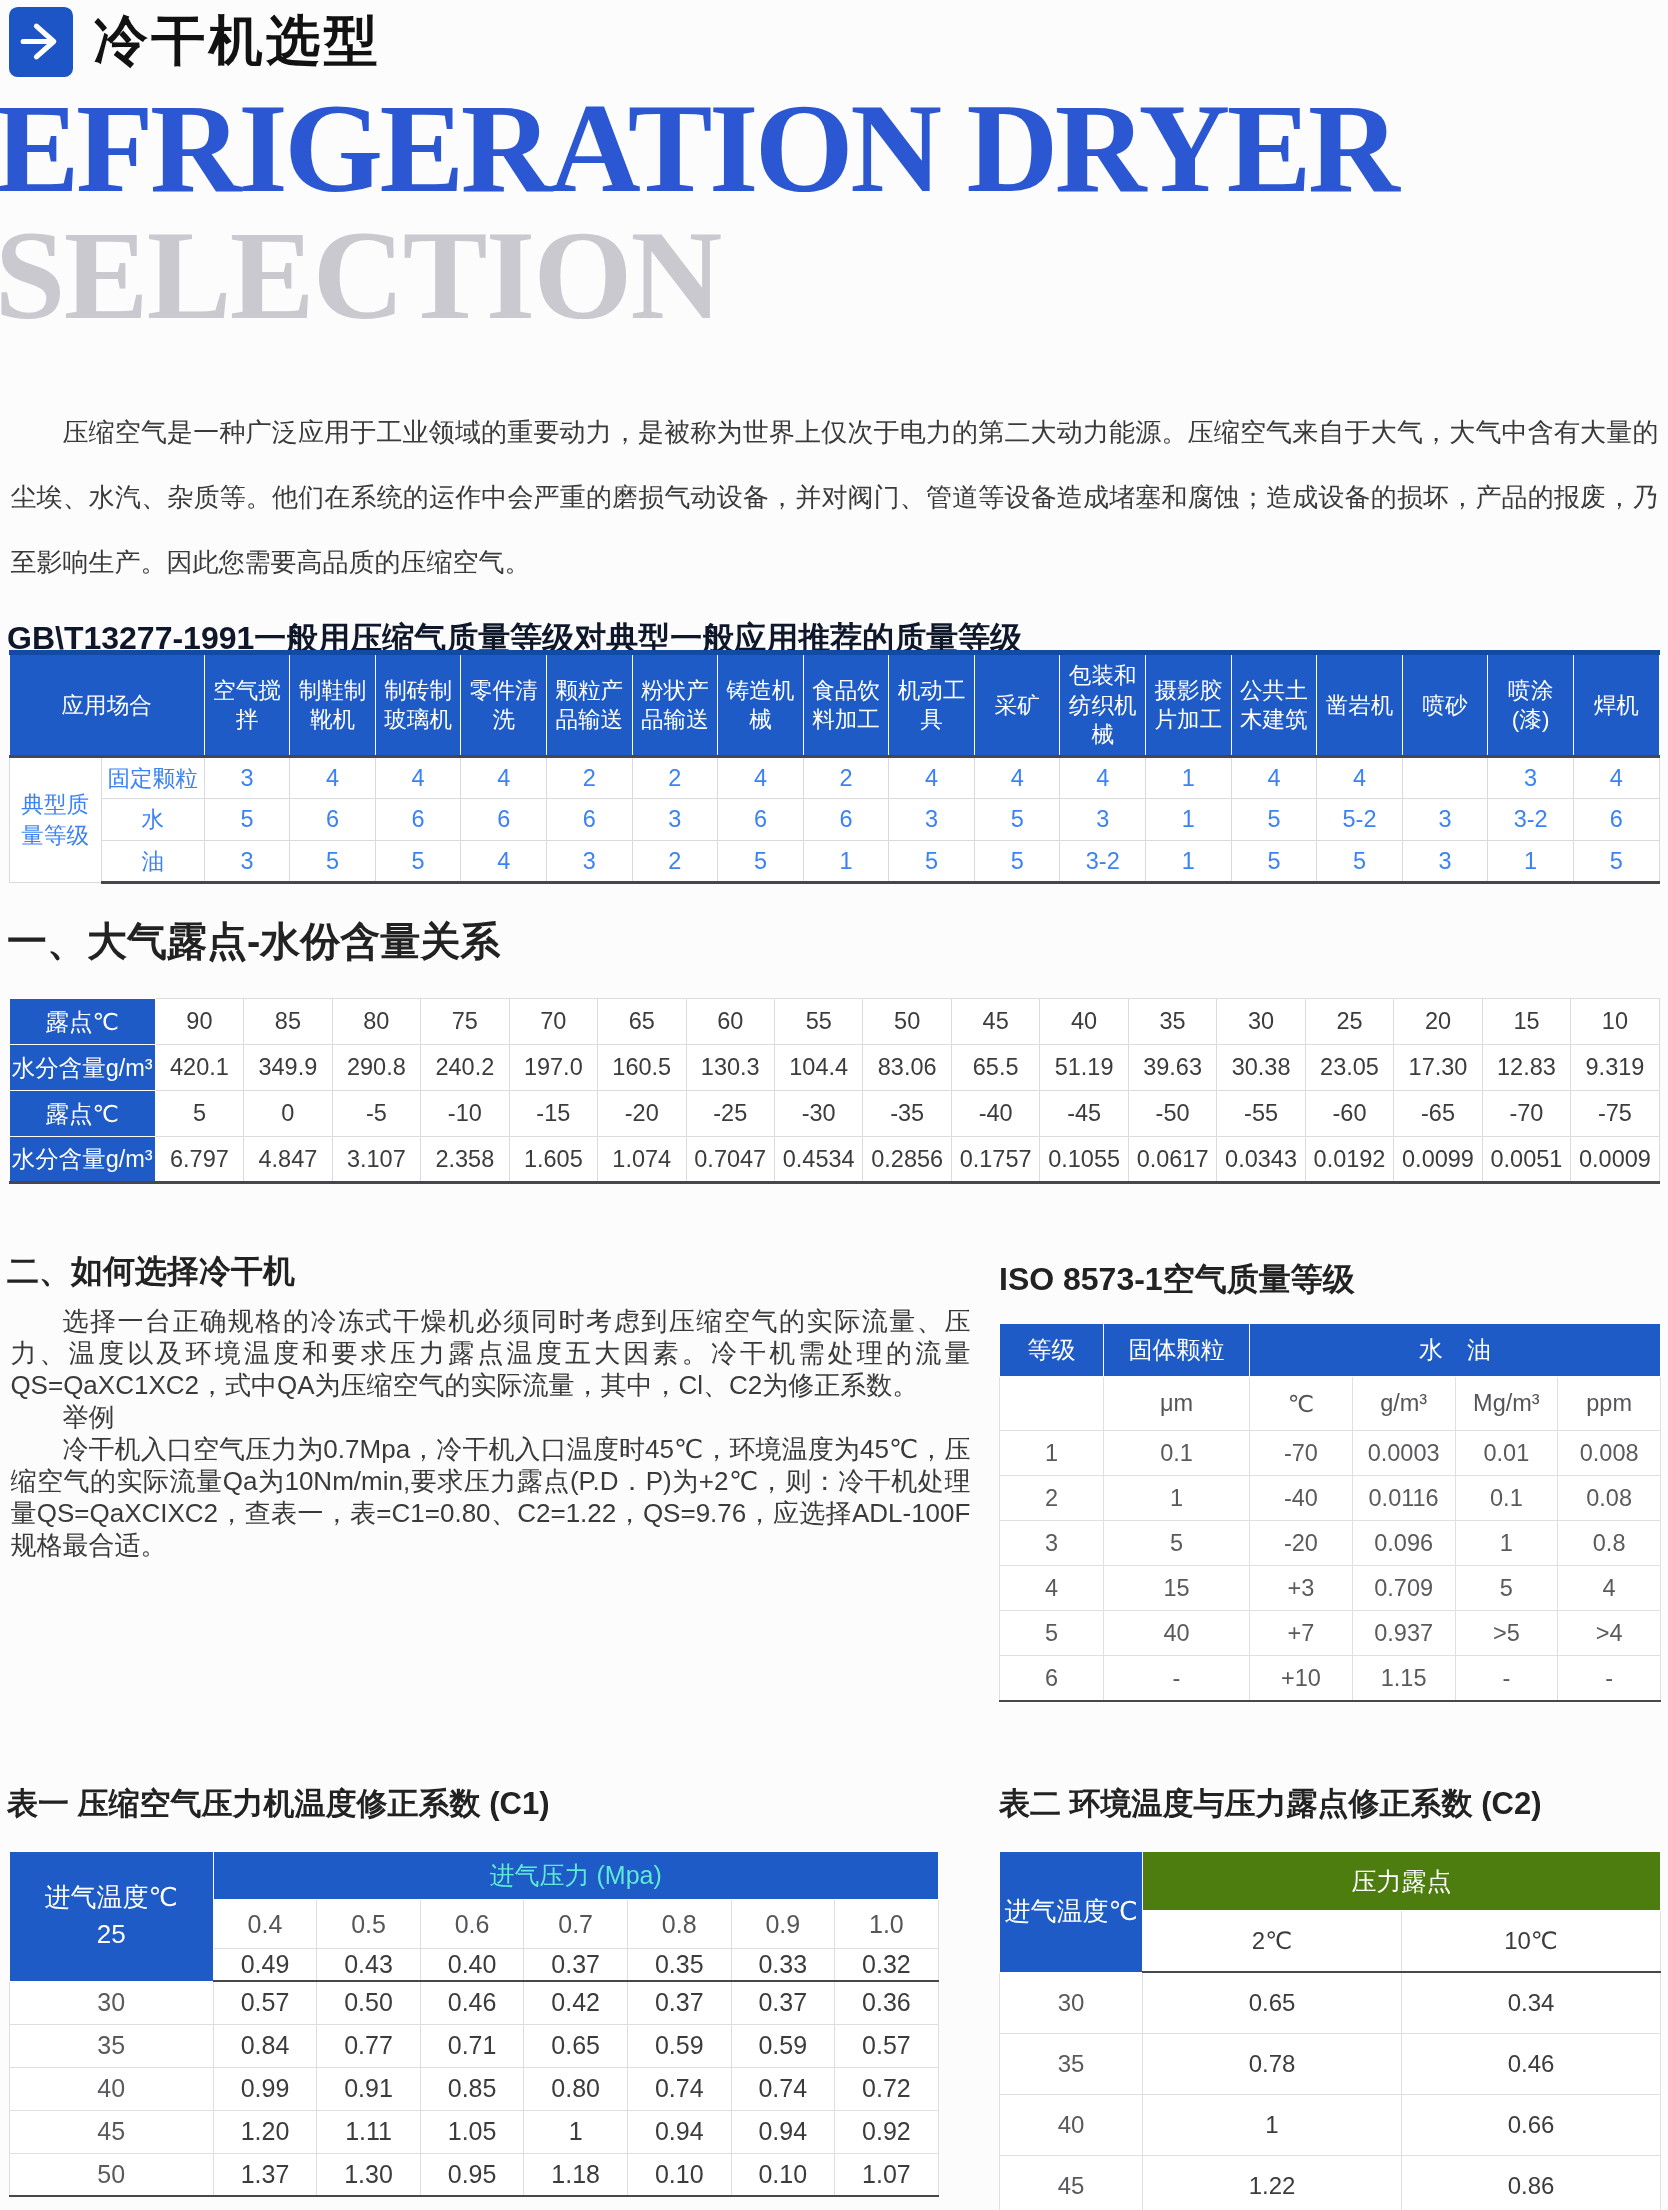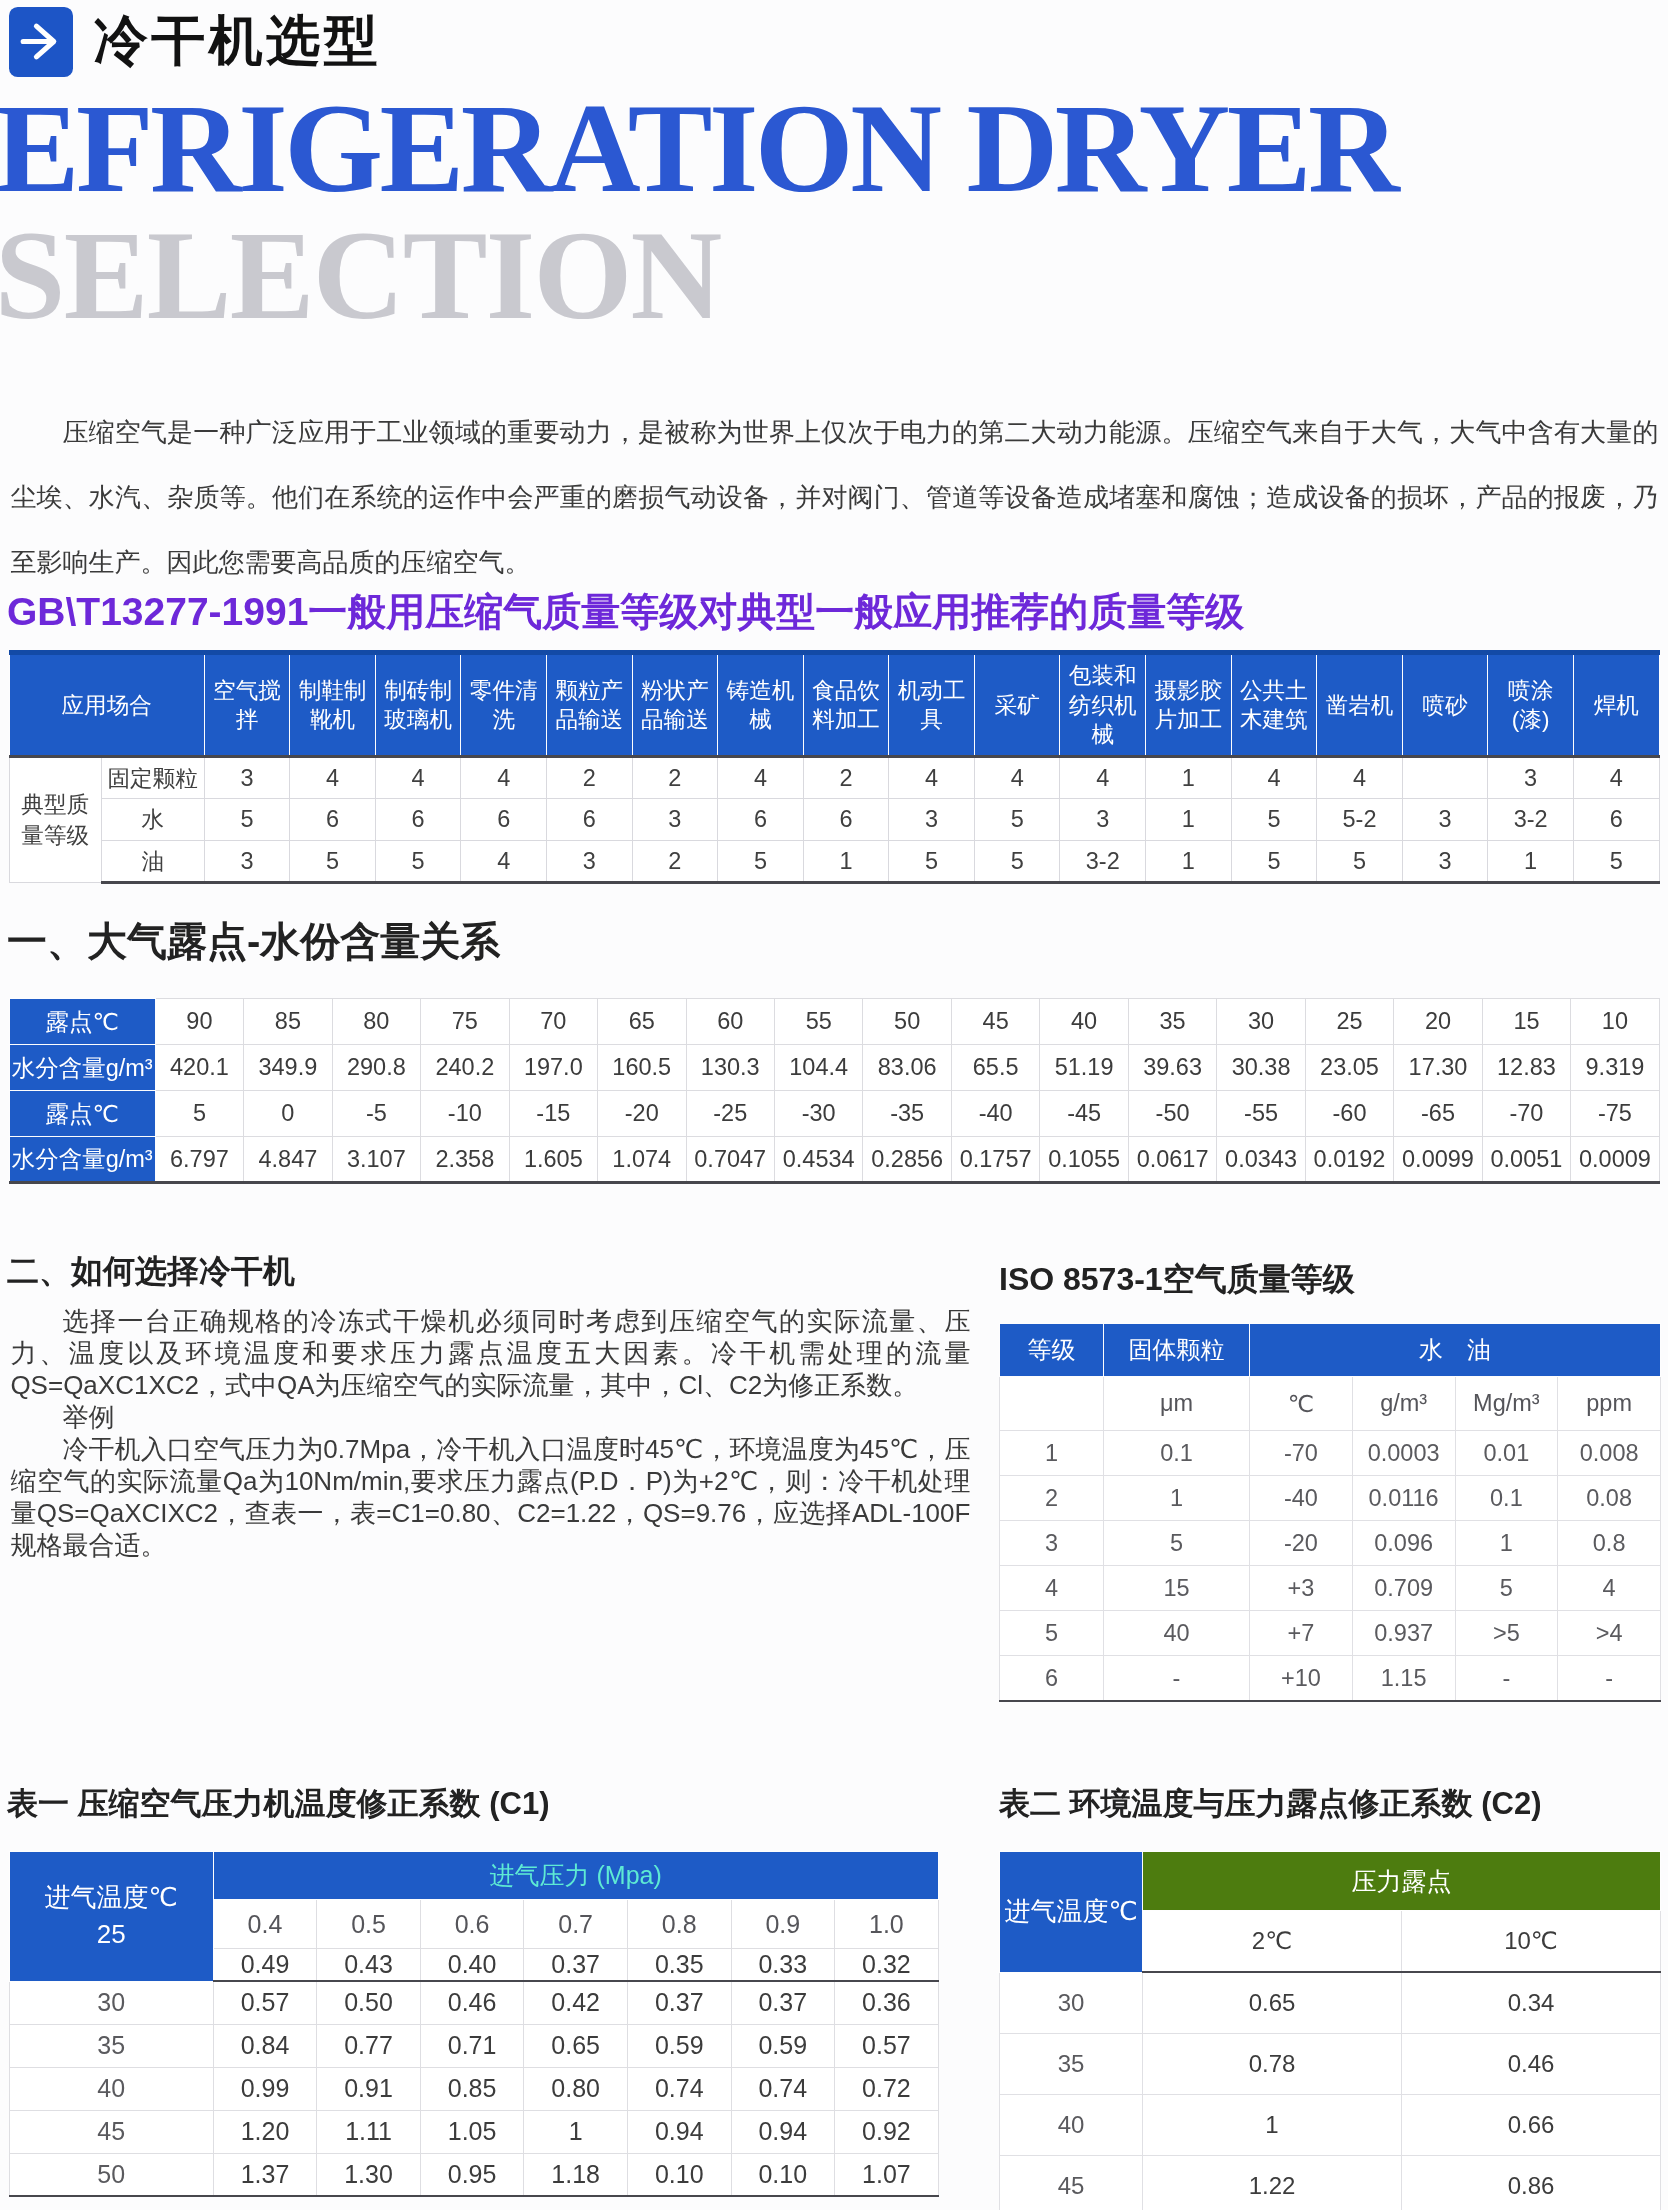--- a/index.html
+++ b/index.html
@@ -16,38 +16,38 @@
   .title-en{position:absolute;left:-5.2px;top:76px;font-family:"Liberation Serif","DejaVu Serif",serif;
             font-weight:bold;font-size:127px;letter-spacing:-3.5px;color:#2b58d2;white-space:nowrap;}
   .title-en2{position:absolute;left:-5.2px;top:203px;font-family:"Liberation Serif","DejaVu Serif",serif;
             font-weight:bold;font-size:127px;letter-spacing:-1.7px;color:#c9c9cf;white-space:nowrap;}
 
   
   .intro{position:absolute;left:10.4px;top:400px;width:1648px;font-size:26px;line-height:65px;color:#3a3a3a;
          text-indent:2em;text-align:justify;}
 
   
-  .h-gb{position:absolute;left:7px;top:585px;font-size:39px;color:#6d28d9;font-weight:600;}
+  .h-gb{position:absolute;left:7px;top:617px;font-size:32px;color:#0f172a;font-weight:600;}
   .h-s1{position:absolute;left:7px;top:914px;font-size:40px;color:#222;font-weight:600;}
   .h-s2{position:absolute;left:7px;top:1250px;font-size:32px;color:#222;font-weight:600;}
   .h-iso{position:absolute;left:999px;top:1250px;font-size:32px;color:#222;font-weight:600;margin-top:8px;}
   .h-t1{position:absolute;left:7px;top:1783px;font-size:31px;color:#222;font-weight:600;}
   .h-t2{position:absolute;left:999px;top:1783px;font-size:31px;color:#222;font-weight:600;}
 
   
   table{border-collapse:collapse;table-layout:fixed;}
   td,th{text-align:center;vertical-align:middle;overflow:hidden;}
 
   
   .gb{position:absolute;left:8.7px;top:650px;width:1651px;}
   .gb th,.gb td{border:0.9px solid #d9d9de;font-weight:normal;}
   .gb thead th{background:#1e5bc6;color:#fff;border:0.9px solid rgba(255,255,255,.45);
                font-size:22.6px;line-height:1.3;height:97px;padding:1.7px 3.5px;border-top:5.2px solid #134aa6;}
   .gb tbody tr{height:42px;}
-  .gb tbody td,.gb tbody th{font-size:23.5px;color:#404040;background:#fff;}
+  .gb tbody td,.gb tbody th{font-size:23.5px;color:#3b82f6;background:#fff;}
   .gb tbody th{font-size:22.6px;}
   .gb tr:last-child td,.gb tr:last-child th{border-bottom:3.5px solid #47474d;}
 
   
   .dew{position:absolute;left:8.7px;top:998px;width:1651px;border-top:1.7px solid #bfbfc4;}
   .dew th{background:#1e5bc6;color:#fff;font-size:23.5px;font-weight:normal;border:0.9px solid rgba(255,255,255,.4);}
   .dew td{border:0.9px solid #dcdce0;font-size:23.5px;color:#3c3c3c;background:#fff;}
   .dew tr{height:46px;}
   .dew tr:last-child td,.dew tr:last-child th{border-bottom:3.5px solid #47474d;}
 

